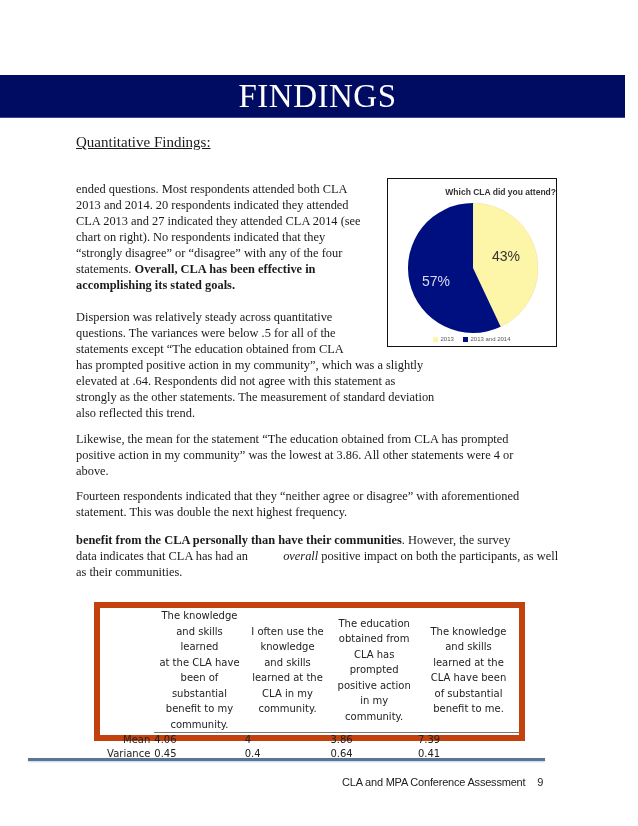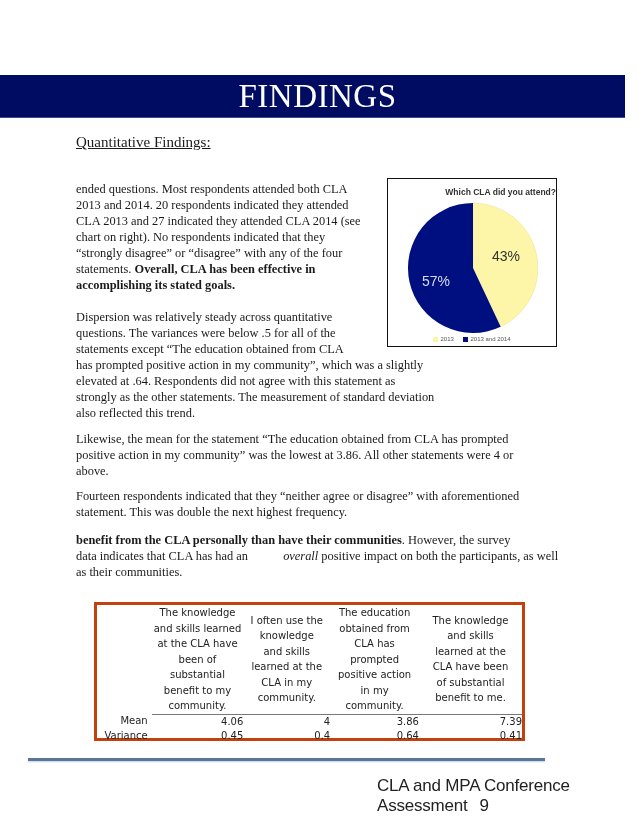--- a/index.html
+++ b/index.html
@@ -42,43 +42,42 @@
   .pie-svg { position: absolute; left: 20px; top: 24px; }
   .pie-legend {
     position: absolute; left: 0; width: 100%; bottom: 4px; text-align: center;
     font-family: "Liberation Sans", sans-serif; font-size: 6px; color: #555;
   }
   .legend-swatch { display: inline-block; width: 5px; height: 5px; vertical-align: middle; margin-right: 2px; }
   .legend-item { margin: 0 4px; }
 
   .data-table {
     position: absolute; left: 94px; top: 602px; width: 431px; height: 139px;
-    border: 3px solid #c2410c;
+    border: 6px solid #c2410c;
     font-family: "DejaVu Sans", sans-serif; font-size: 10px; color: #222;
   }
   .data-table table { border-collapse: collapse; width: 100%; height: 100%; }
   .data-table th { font-weight: normal; vertical-align: middle; text-align: center; line-height: 15.5px; padding: 0 2px; }
-  .data-table td { text-align: right; line-height: 14px; padding: 0; }
+  .data-table td { text-align: left; line-height: 14px; padding: 0; }
   .row-label { text-align: right !important; padding-right: 4px !important; }
   .hdr-row th.col { border-bottom: 1px solid #777; }
   .col-0 { width: 55px; }
   .col-1 { width: 93px; }
   .col-2 { width: 88px; }
   .col-3 { width: 90px; }
   .col-4 { width: 105px; }
 
   .footer-rule {
     position: absolute; left: 28px; top: 758px; width: 517px; height: 3px;
     background: #5a7596; box-shadow: 0 1px 2px rgba(90,120,160,0.35);
   }
   .footer-text {
     position: absolute; left: 342px; top: 776px;
-    font-family: "Liberation Sans", sans-serif; font-size: 17px; color: #222;
+    font-family: "Liberation Sans", sans-serif; font-size: 11px; color: #222;
     letter-spacing: -0.2px;
-    margin-left: 35px;
   }
   .footer-page { margin-left: 12px; }
 </style>
 </head>
 <body>
 
 <div class="header-bar">
   <span class="header-title">FINDINGS</span>
 </div>
 

